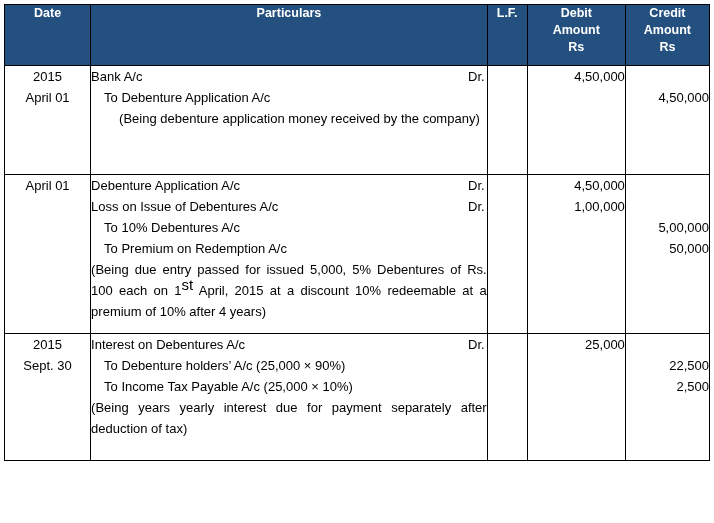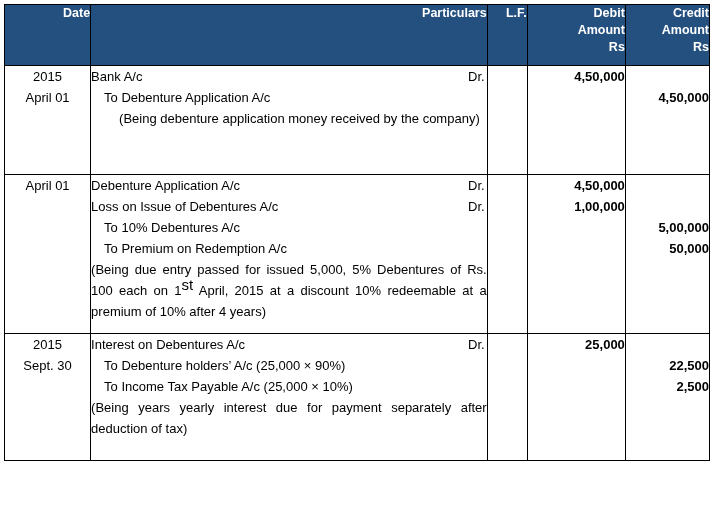--- a/index.html
+++ b/index.html
@@ -55,21 +55,21 @@
   col.c-lf   { width: 40px;  }
   col.c-deb  { width: 98px;  }
   col.c-cre  { width: 84px;  }
 
   
   thead th {
     background: #24507f;
     color: #ffffff;
     font-size: 12.5px;
     font-weight: bold;
-    text-align: right;
+    text-align: center;
     vertical-align: middle;
     height: 60px;
     line-height: 17px;
     padding: 0 2px;
   }
   thead th .hline { display: block; }
 
   
   td.date-cell {
     text-align: center;
@@ -88,21 +88,20 @@
   }
 
   td.lf-cell { }
 
   td.amt-cell {
     text-align: right;
     font-size: 13px;
     line-height: 21px;
     padding: 8px 10px 0 4px;
     white-space: nowrap;
-    font-weight: bold;
   }
   td.amt-cell .aline { display: block; }
   td.amt-cell .aspacer { display: block; visibility: hidden; }
 
   
   .pline {
     display: block;
     position: relative;
     white-space: nowrap;
   }

